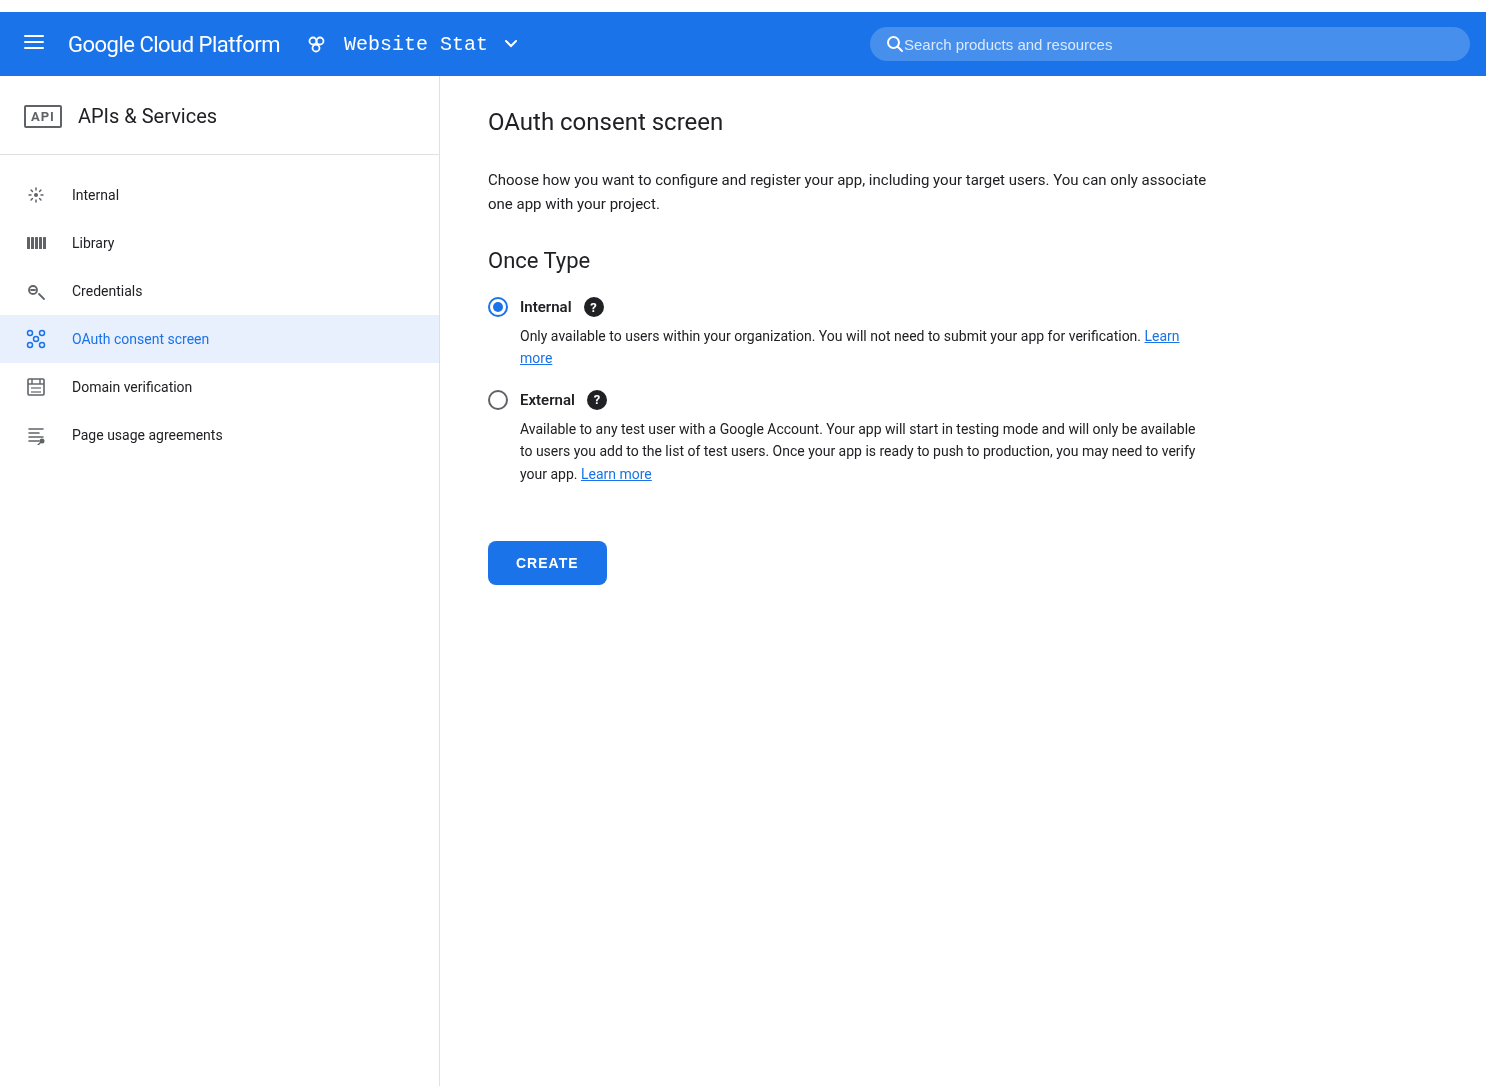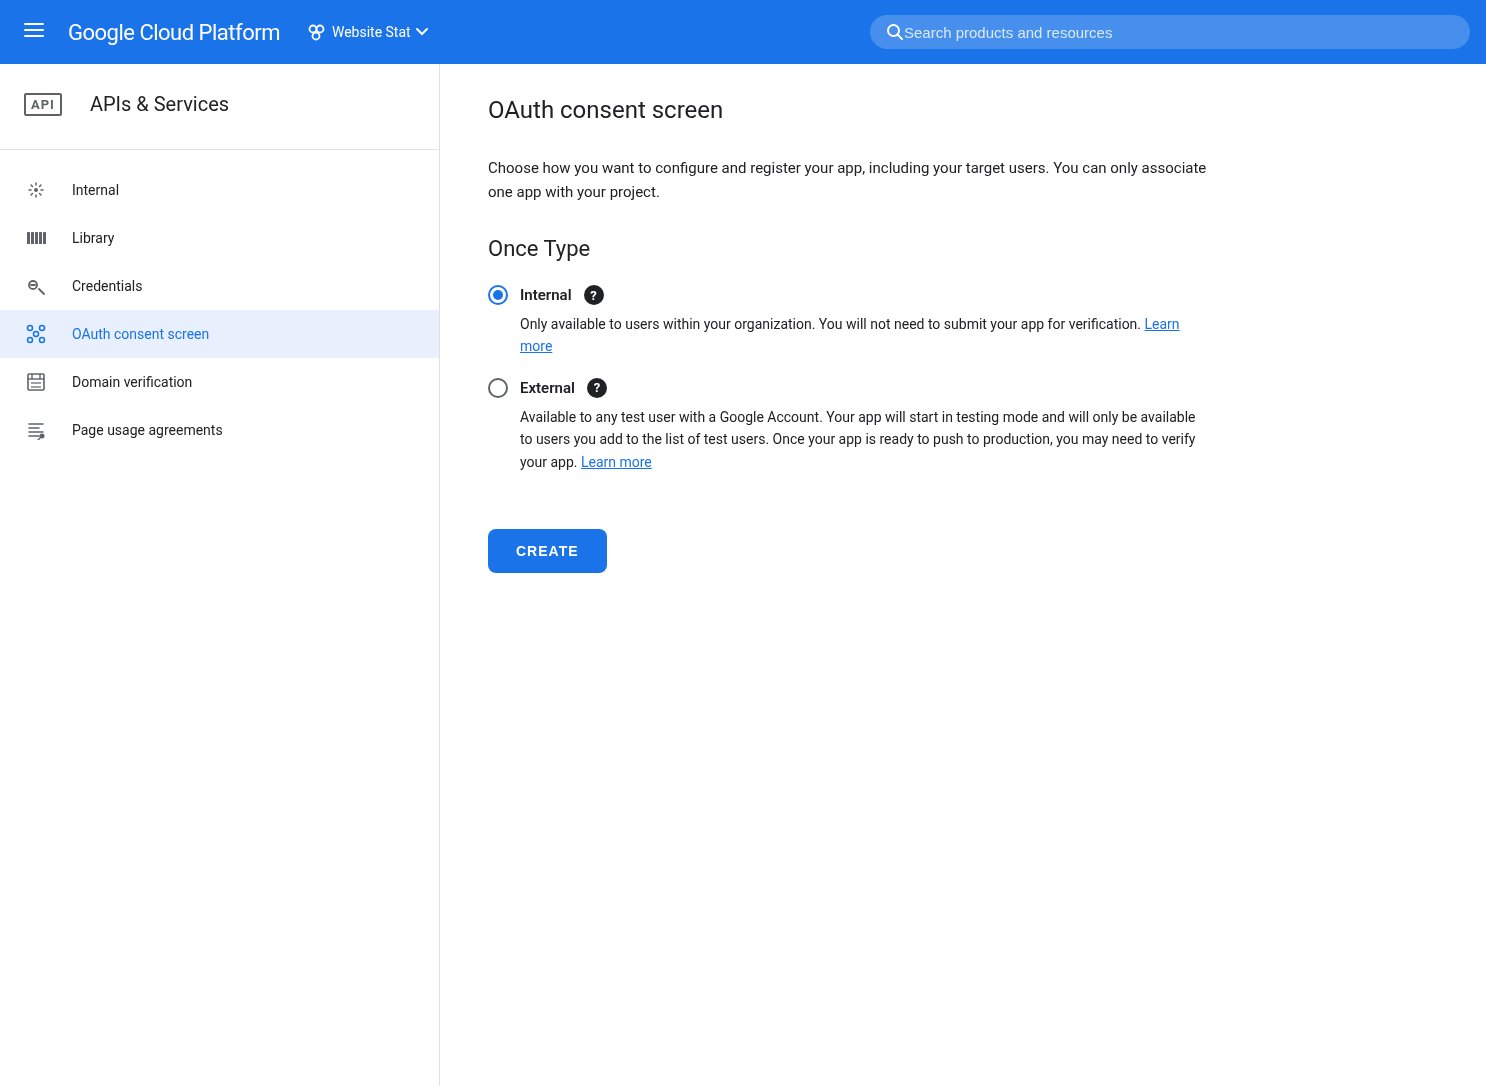--- a/index.html
+++ b/index.html
@@ -6,43 +6,45 @@
     body { font-family: 'Roboto', Arial, sans-serif; font-size: 14px; color: #202124; background: #fff; width: 1486px; min-height: 1086px; }
 
     
     .top-nav {
       background: #1a73e8;
       height: 64px;
       display: flex;
       align-items: center;
       padding: 0 16px;
       gap: 16px;
+      margin-top: 12px;
     }
     .nav-hamburger {
       color: #fff;
       font-size: 20px;
       cursor: pointer;
       padding: 8px;
     }
     .nav-logo {
       color: #fff;
       font-size: 22px;
       font-weight: 400;
       white-space: nowrap;
       letter-spacing: -0.5px;
     }
     .nav-project {
       display: flex;
       align-items: center;
-      gap: 4px;
-      color: #fff;
-      font-size: 14px;
+      gap: 16px;
+      color: #fff;
+      font-size: 20px;
       cursor: pointer;
       padding: 4px 8px;
       border-radius: 4px;
+      font-family: Liberation Mono, monospace;
     }
     .project-icon {
       width: 24px;
       height: 24px;
       display: flex;
       align-items: center;
       justify-content: center;
     }
     .nav-search {
       margin-left: auto;
@@ -74,22 +76,22 @@
     
     .sidebar {
       width: 440px;
       flex-shrink: 0;
       border-right: 1px solid #e0e0e0;
       padding-top: 8px;
     }
     .sidebar-header {
       display: flex;
       align-items: flex-end;
-      gap: 28px;
-      padding: 20px 24px 33px 24px;
+      gap: 16px;
+      padding: 20px 24px 26px 24px;
       border-bottom: 1px solid #e0e0e0;
     }
     .api-badge {
       font-size: 13px;
       font-weight: 700;
       color: #5f6368;
       border: 2px solid #5f6368;
       padding: 2px 5px;
       border-radius: 2px;
       letter-spacing: 1px;

